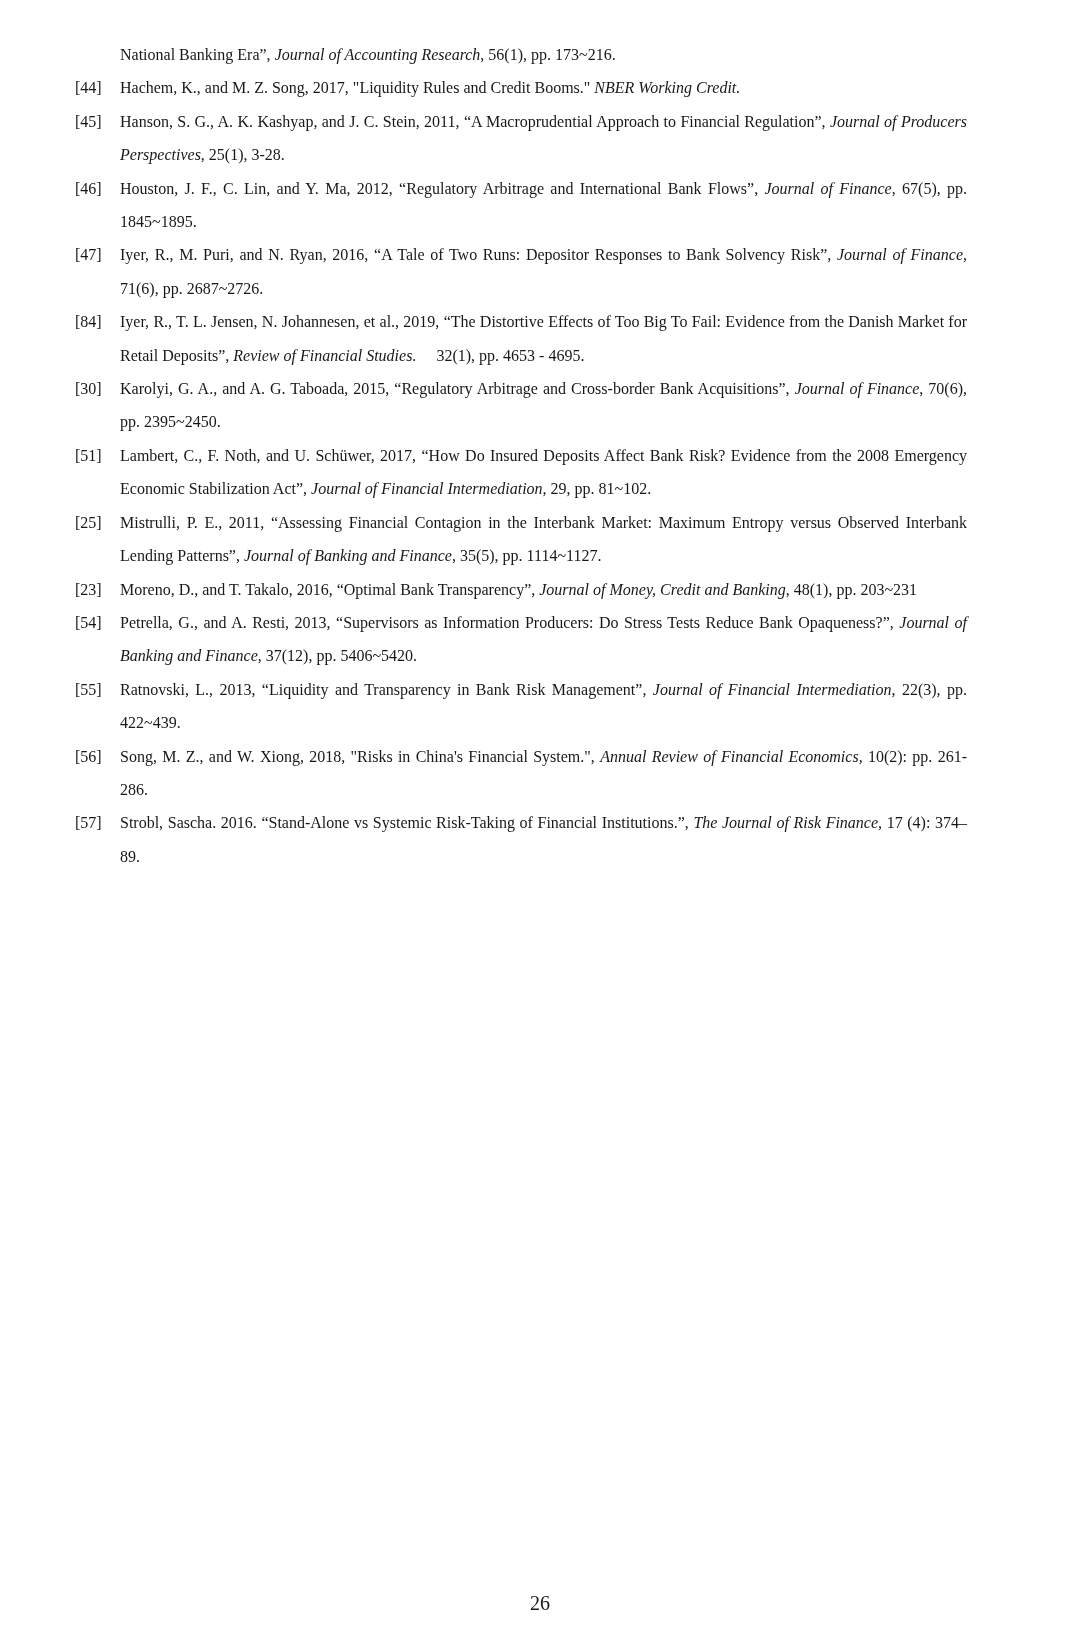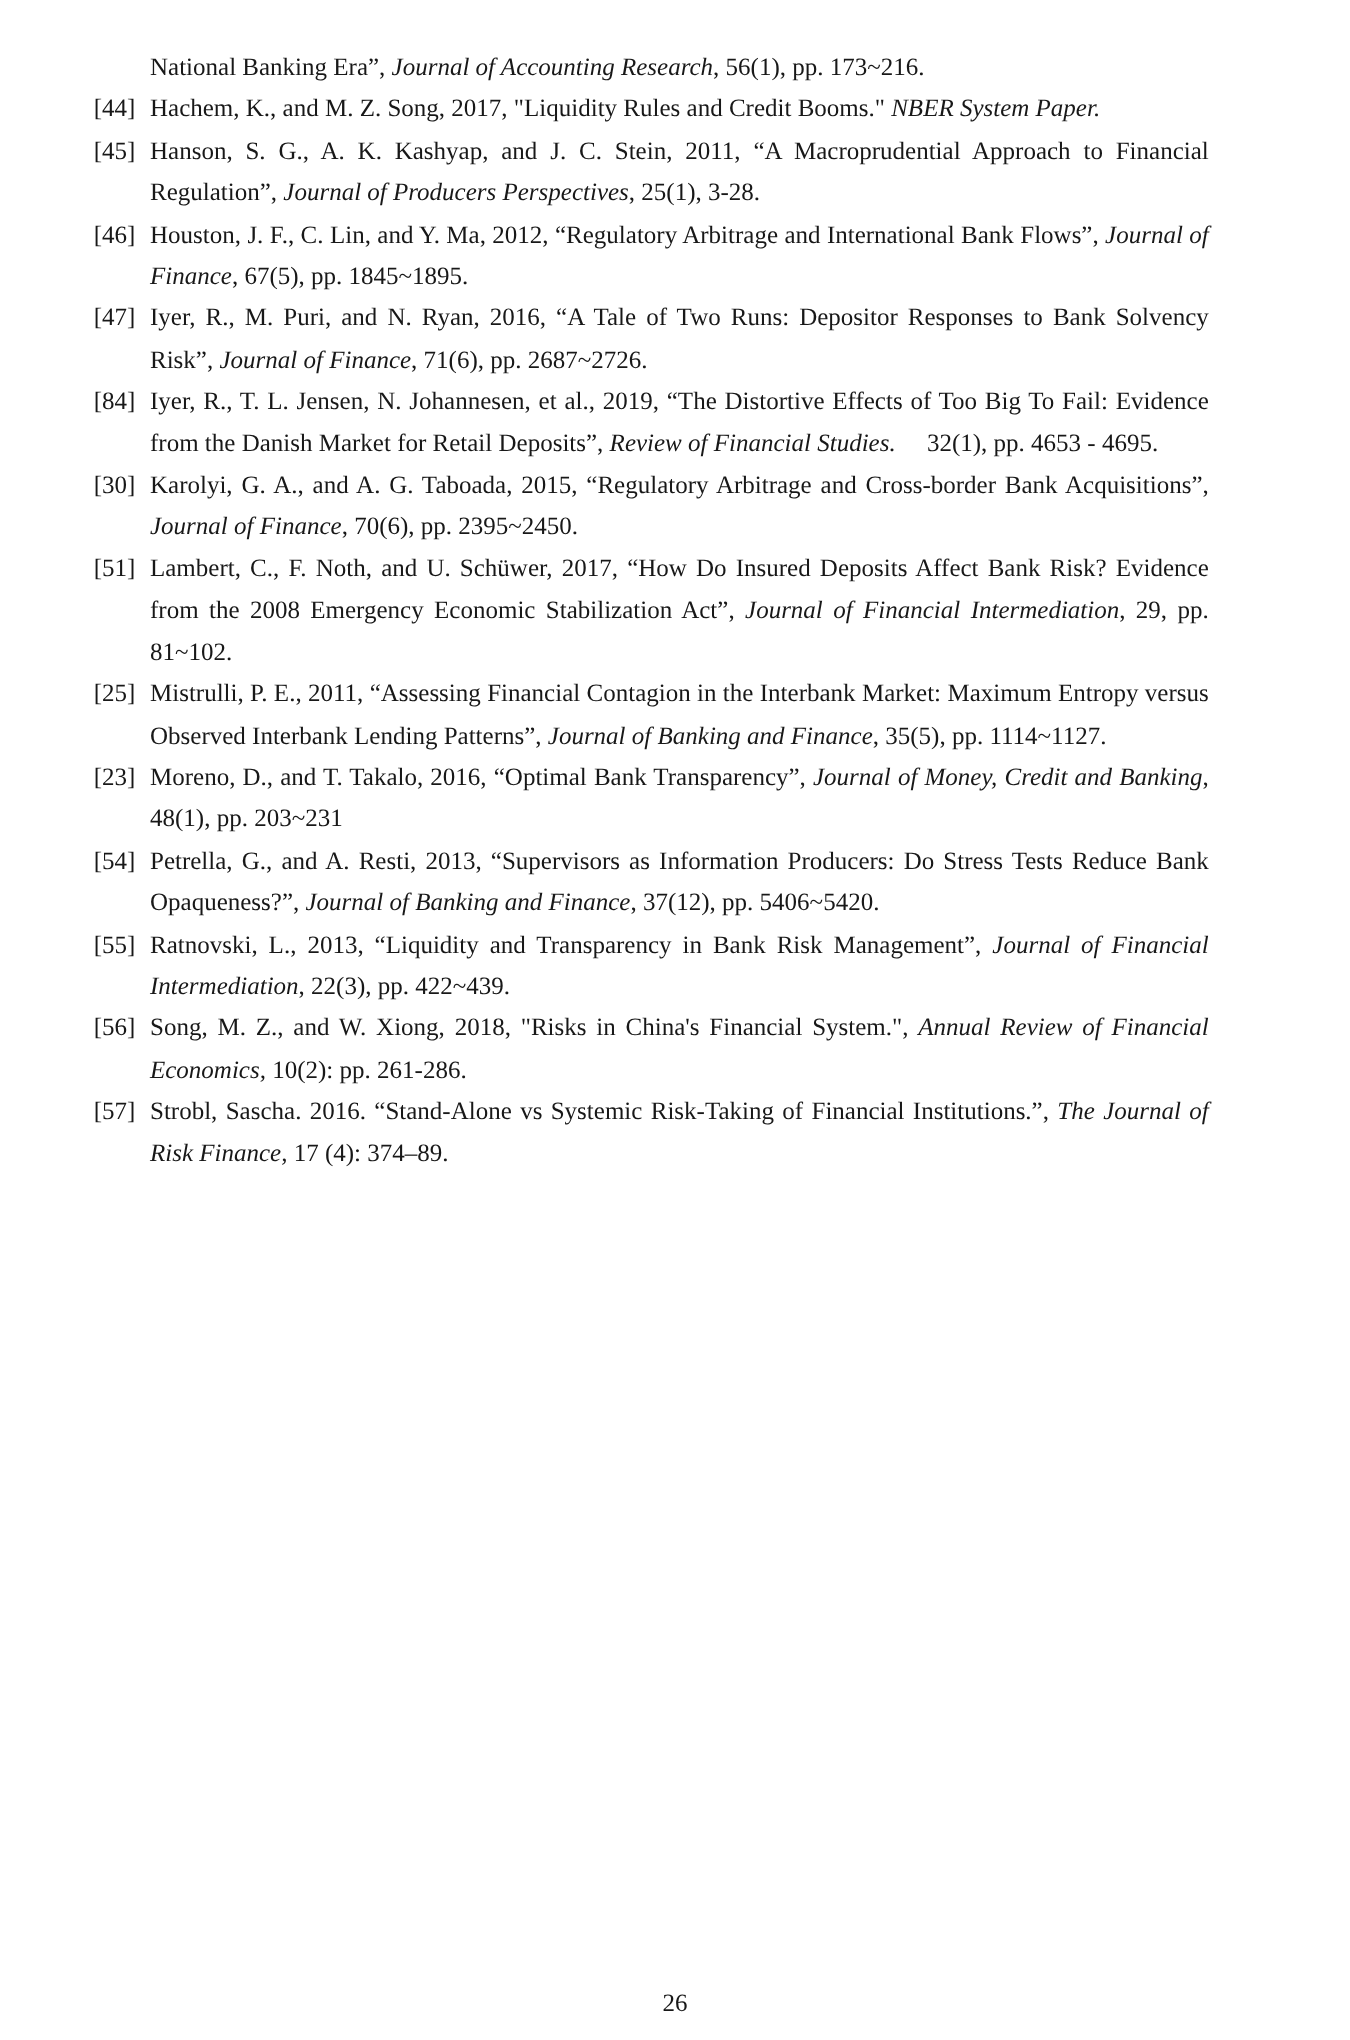--- a/index.html
+++ b/index.html
@@ -13,21 +13,21 @@
     position: relative;
     overflow: hidden;
   }
   .references {
     position: absolute;
     left: 75px;
     top: 38px;
     width: 892px;
   }
   p.ref {
-    font-size: 20px;
+    font-size: 16px;
     line-height: 33.4px;
     text-align: justify;
     padding-left: 45px;
     text-indent: -45px;
   }
   p.ref.cont {
     text-indent: 0;
   }
   .ref-label {
     display: inline-block;
@@ -45,21 +45,21 @@
     font-size: 20px;
     color: #181818;
   }
 </style>
 </head>
 <body>
 
 <div class="page">
   <div class="references" id="refs">
       <p class="ref cont"><span>National Banking Era”, </span><span class="it">Journal of Accounting Research</span><span>, 56(1), pp. 173~216.</span></p>
-      <p class="ref"><span class="ref-label">[44]</span><span>Hachem, K., and M. Z. Song, 2017, "Liquidity Rules and Credit Booms." </span><span class="it">NBER System Paper.</span></p>
+      <p class="ref"><span class="ref-label">[44]</span><span>Hachem, K., and M. Z. Song, 2017, "Liquidity Rules and Credit Booms." </span><span class="it">NBER Working Credit.</span></p>
       <p class="ref"><span class="ref-label">[45]</span><span>Hanson, S. G., A. K. Kashyap, and J. C. Stein, 2011, “A Macroprudential Approach to Financial Regulation”, </span><span class="it">Journal of Producers Perspectives</span><span>, 25(1), 3-28.</span></p>
       <p class="ref"><span class="ref-label">[46]</span><span>Houston, J. F., C. Lin, and Y. Ma, 2012, “Regulatory Arbitrage and International Bank Flows”, </span><span class="it">Journal of Finance</span><span>, 67(5), pp. 1845~1895.</span></p>
       <p class="ref"><span class="ref-label">[47]</span><span>Iyer, R., M. Puri, and N. Ryan, 2016, “A Tale of Two Runs: Depositor Responses to Bank Solvency Risk”, </span><span class="it">Journal of Finance</span><span>, 71(6), pp. 2687~2726.</span></p>
       <p class="ref"><span class="ref-label">[84]</span><span>Iyer, R., T. L. Jensen, N. Johannesen, et al., 2019, “The Distortive Effects of Too Big To Fail: Evidence from the Danish Market for Retail Deposits”, </span><span class="it">Review of Financial Studies.</span><span>  32(1), pp. 4653 - 4695.</span></p>
       <p class="ref"><span class="ref-label">[30]</span><span>Karolyi, G. A., and A. G. Taboada, 2015, “Regulatory Arbitrage and Cross-border Bank Acquisitions”, </span><span class="it">Journal of Finance</span><span>, 70(6), pp. 2395~2450.</span></p>
       <p class="ref"><span class="ref-label">[51]</span><span>Lambert, C., F. Noth, and U. Schüwer, 2017, “How Do Insured Deposits Affect Bank Risk? Evidence from the 2008 Emergency Economic Stabilization Act”, </span><span class="it">Journal of Financial Intermediation</span><span>, 29, pp. 81~102.</span></p>
       <p class="ref"><span class="ref-label">[25]</span><span>Mistrulli, P. E., 2011, “Assessing Financial Contagion in the Interbank Market: Maximum Entropy versus Observed Interbank Lending Patterns”, </span><span class="it">Journal of Banking and Finance</span><span>, 35(5), pp. 1114~1127.</span></p>
       <p class="ref"><span class="ref-label">[23]</span><span>Moreno, D., and T. Takalo, 2016, “Optimal Bank Transparency”, </span><span class="it">Journal of Money, Credit and Banking</span><span>, 48(1), pp. 203~231</span></p>
       <p class="ref"><span class="ref-label">[54]</span><span>Petrella, G., and A. Resti, 2013, “Supervisors as Information Producers: Do Stress Tests Reduce Bank Opaqueness?”, </span><span class="it">Journal of Banking and Finance</span><span>, 37(12), pp. 5406~5420.</span></p>
       <p class="ref"><span class="ref-label">[55]</span><span>Ratnovski, L., 2013, “Liquidity and Transparency in Bank Risk Management”, </span><span class="it">Journal of Financial Intermediation</span><span>, 22(3), pp. 422~439.</span></p>

